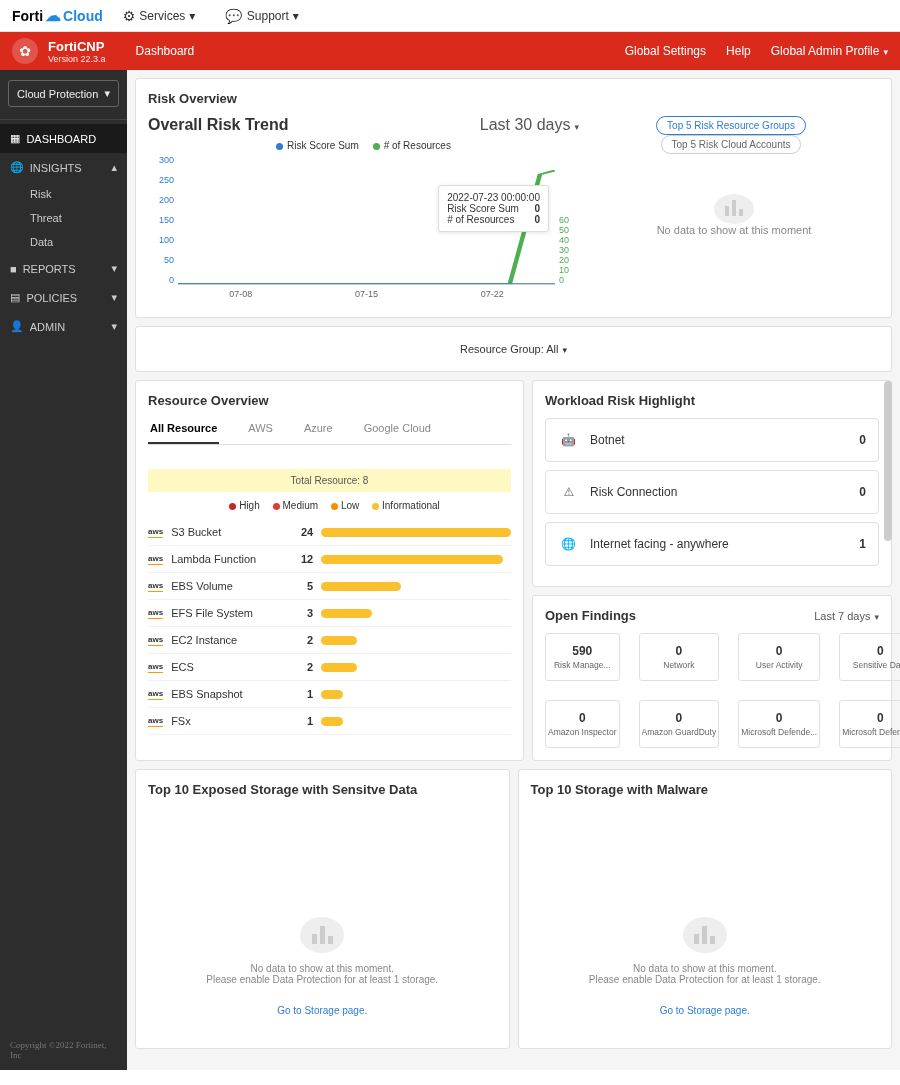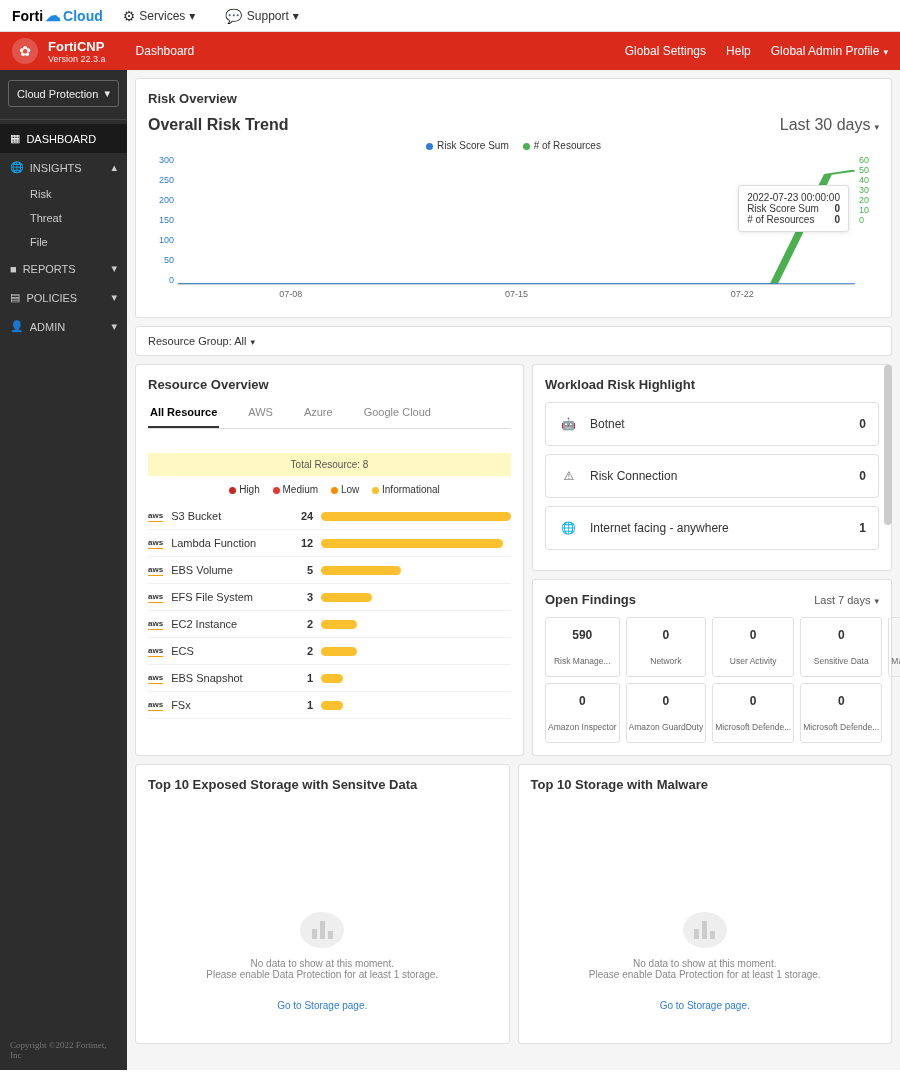--- a/index.html
+++ b/index.html
@@ -30,56 +30,56 @@
 .panel { background:#fff; margin:8px; border:1px solid #e0e0e0; border-radius:3px; padding:12px; }
 .panel-title { font-weight:bold; font-size:13px; margin-bottom:10px; }
 .risk-row { display:flex; gap:10px; }
 .chart-col { flex:1; position:relative; }
 .chart-header { display:flex; justify-content:space-between; align-items:center; font-size:16px; margin-bottom:6px;}
 .chart-legend { text-align:center; font-size:10px; margin-bottom:4px; }
 .chart-legend .dot { display:inline-block; width:7px; height:7px; border-radius:50%; margin-right:4px; vertical-align:middle;}
 .dot.blue{background:#2e7cd6;} .dot.green{background:#4caf50;}
 .chart-area { position:relative; height:150px; }
 .yaxis-left { position:absolute; left:0; top:0; bottom:20px; width:26px; display:flex; flex-direction:column; justify-content:space-between; text-align:right; font-size:9px; color:#2e7cd6; }
-.yaxis-right { position:absolute; right:0; top:0; bottom:20px; width:20px; display:flex; flex-direction:column; justify-content:flex-start; text-align:left; font-size:9px; color:#4caf50; }
+.yaxis-right { position:absolute; right:0; top:0; bottom:20px; width:20px; display:flex; flex-direction:column; justify-content:flex-end; text-align:left; font-size:9px; color:#4caf50; }
 .plot { position:absolute; left:30px; right:24px; top:0; bottom:20px; border-bottom:1px solid #ccc; }
 .xaxis { position:absolute; left:30px; right:24px; bottom:0; height:16px; display:flex; justify-content:space-around; font-size:9px; color:#666;}
 .tooltip { position:absolute; right:30px; top:30px; background:#fff; border:1px solid #ddd; border-radius:3px; padding:6px 8px; font-size:10px; box-shadow:0 1px 4px rgba(0,0,0,.1); z-index:2;}
 .tooltip .tt-row{display:flex;justify-content:space-between;gap:14px;}
 .right-col { width:290px; }
 .pill { display:inline-block; border:1px solid #ccc; border-radius:12px; padding:3px 10px; font-size:10px; color:#666; margin-right:6px; cursor:pointer;}
 .pill.active { border-color:#2e7cd6; color:#2e7cd6; }
 .nodata { text-align:center; color:#888; font-size:11px; padding-top:40px;}
 .nodata .bars { display:inline-flex; gap:3px; align-items:flex-end; height:30px; background:#eee; border-radius:50%; width:40px; padding:8px; justify-content:center;}
 .nodata .bars span{display:inline-block;width:4px;background:#ccc;}
-.filter-bar { background:#fff; margin:0 8px; border:1px solid #e0e0e0; border-radius:3px; padding:8px 12px; font-size:11px; }
+.filter-bar { background:#fff; margin:0 8px; border:1px solid #e0e0e0; border-radius:3px; padding:16px 12px; font-size:11px;text-align:center; }
 .grid2 { display:flex; gap:8px; margin:8px;}
 .grid2 .panel { margin:0; }
 .col-left { flex:1; }
 .col-right { width:360px; display:flex; flex-direction:column; gap:8px;}
 .tabs { display:flex; gap:27px; border-bottom:1px solid #ddd; font-size:11px; margin-bottom:24px;}
 .tab { padding:4px 2px 8px; cursor:pointer; color:#888;}
 .tab.active { color:#000; font-weight:600; border-bottom:2px solid #333;}
 .total-res { background:#fef9c3; text-align:center; padding:6px; font-size:10px; color:#555; margin-bottom:8px;}
 .sev-legend { text-align:center; font-size:10px; margin-bottom:8px;}
 .sev-legend .d{display:inline-block;width:7px;height:7px;border-radius:50%;margin:0 3px 0 10px;vertical-align:middle;}
 .d.high{background:#c62828;}.d.med{background:#e53935;}.d.low{background:#fb8c00;}.d.info{background:#fbc02d;}
 .res-row { display:flex; align-items:center; padding:7px 0; border-bottom:1px solid #f0f0f0; font-size:11px; gap:8px;}
 .res-row .aws-badge{font-size:8px;color:#333;font-weight:bold;border-bottom:1.5px solid #f90;padding-bottom:1px;}
 .res-row .name{flex:0 0 110px;}
 .res-row .count{width:24px;text-align:right;font-weight:600;}
 .res-row .bar{flex:1;height:9px;border-radius:5px;background:#fbc02d;}
 .wl-item { display:flex; align-items:center; border:1px solid #e0e0e0; border-radius:4px; padding:10px 12px; margin-bottom:8px; gap:10px;}
 .wl-item .icon{width:22px;height:22px;display:flex;align-items:center;justify-content:center;color:#555;}
 .wl-item .cnt{margin-left:auto;font-weight:600;}
 .of-header{display:flex;justify-content:space-between;align-items:center;margin-bottom:10px;}
-.of-grid{display:grid;grid-template-columns:repeat(5,1fr);gap:6px;}
+.of-grid{display:grid;grid-template-columns:repeat(5,1fr);gap:19px;}
 .of-card{border:1px solid #e0e0e0;border-radius:3px;text-align:center;padding:10px 2px;}
 .of-card .num{font-weight:700;font-size:12px;}
-.of-card .lbl{font-size:8.5px;color:#666;margin-top:14px;white-space:nowrap;overflow:hidden;text-overflow:ellipsis;}
+.of-card .lbl{font-size:8.5px;color:#666;margin-top:2px;white-space:nowrap;overflow:hidden;text-overflow:ellipsis;}
 .grid2b{display:flex;gap:8px;margin:0 8px 8px;}
 .grid2b .panel{flex:1;margin:0;min-height:280px;}
 .empty-center{text-align:center;padding-top:110px;color:#888;font-size:10px;}
 .empty-center .bars{display:inline-flex;gap:3px;align-items:flex-end;height:36px;background:#eee;border-radius:50%;width:44px;padding:9px;justify-content:center;margin-bottom:10px;}
 .empty-center .bars span{display:inline-block;width:5px;background:#ccc;}
 .goto{color:#2e7cd6;margin-top:20px;display:block;cursor:pointer;}
 .caret::after{content:"▾";font-size:9px;margin-left:4px;}
 .scrollbar{position:absolute;right:-1px;top:0;width:8px;height:160px;background:#ccc;border-radius:4px;}
 .col-right-wrap{position:relative;}
 </style>
@@ -136,21 +136,21 @@
       </div>
     <div class="nav-item">
         <span class="label">
           <span>🌐</span>
           <span>INSIGHTS</span>
         </span>
         <span>▴</span>
       </div>
     <div class="nav-sub">Risk</div>
     <div class="nav-sub">Threat</div>
-    <div class="nav-sub">File</div>
+    <div class="nav-sub">Data</div>
     <div class="nav-item">
         <span class="label">
           <span>■</span>
           <span>REPORTS</span>
         </span>
         <span>▾</span>
       </div>
     <div class="nav-item">
         <span class="label">
           <span>▤</span>
@@ -219,20 +219,34 @@
                   <span><span class="dot blue"></span> <span>Risk Score Sum</span></span>
                   <b>0</b>
                 </div>
               <div class="tt-row">
                   <span><span class="dot green"></span> <span># of Resources</span></span>
                   <b>0</b>
                 </div>
             </div>
           </div>
         </div>
+        <div class="right-col">
+          <div style="text-align:center;">
+            <span class="pill active">Top 5 Risk Resource Groups</span>
+            <span class="pill">Top 5 Risk Cloud Accounts</span>
+          </div>
+          <div class="nodata">
+            <div class="bars">
+                <span style="height:10px"></span>
+                <span style="height:16px"></span>
+                <span style="height:7px"></span>
+              </div>
+            <div>No data to show at this moment</div>
+          </div>
+        </div>
       </div>
     </div>
 
     <div class="filter-bar"><span class="caret">Resource Group: All</span></div>
 
     <div class="grid2">
       <div class="panel col-left">
         <div class="panel-title">Resource Overview</div>
         <div class="tabs">
           <div class="tab active">All Resource</div>

